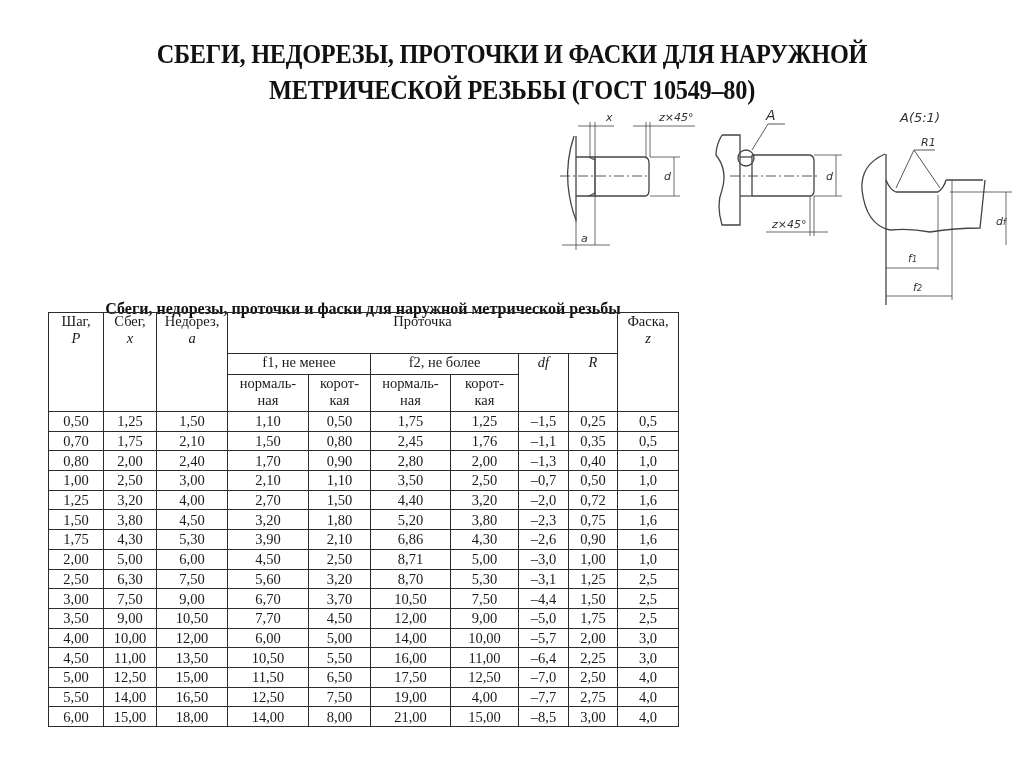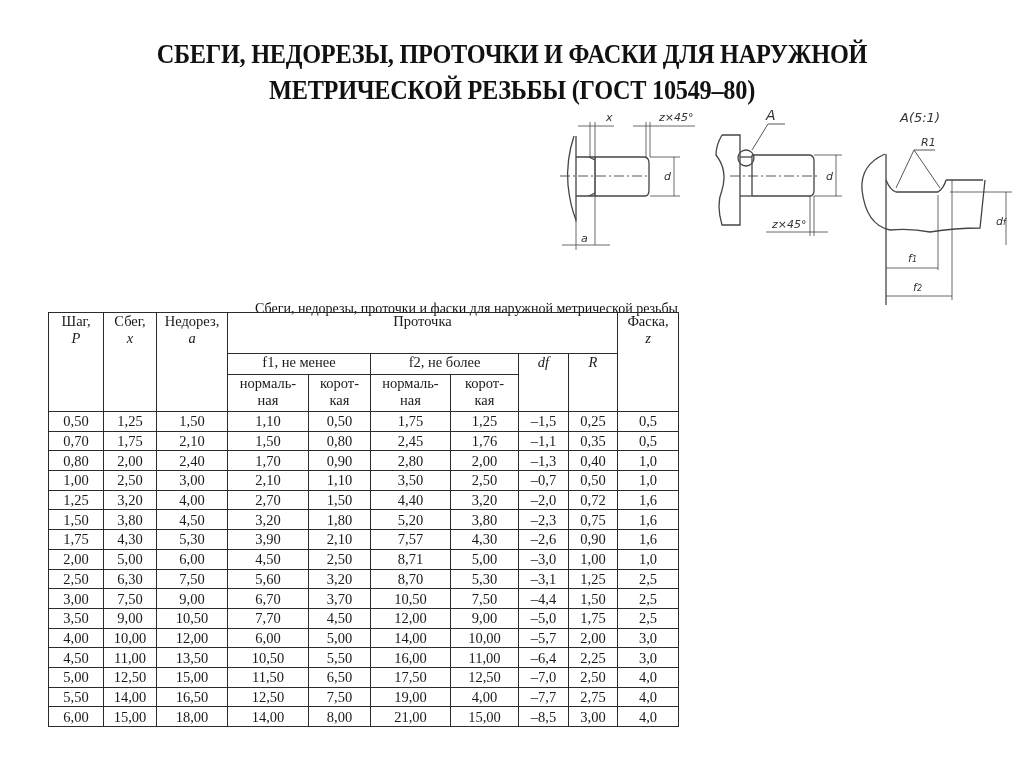--- a/index.html
+++ b/index.html
@@ -1,18 +1,18 @@
 <!DOCTYPE html>
 <html><head>
 <meta charset="utf-8">
 <style>
   html, body { margin: 0; padding: 0; background: #ffffff; }
   body { width: 1024px; height: 767px; position: relative; overflow: hidden; font-family: "Liberation Serif", "DejaVu Serif", serif; color: #111; }
   .title { position: absolute; left: 0; top: 36px; width: 1024px; text-align: center; font-family: "Liberation Serif", serif; font-weight: bold; font-size: 27px; line-height: 36px; letter-spacing: -0.3px; transform: scaleX(0.9); transform-origin: center; }
-  .caption { position: absolute; left: 48px; top: 300px; width: 630px; text-align: right; font-weight: normal; font-size: 14px; line-height: 18px; }
+  .caption { position: absolute; left: 48px; top: 300px; width: 630px; text-align: center; font-weight: bold; font-size: 16px; line-height: 18px; }
   table.gost { position: absolute; left: 48px; top: 312px; border-collapse: collapse; font-family: "Liberation Serif", serif; font-size: 14.5px; color: #1a1a1a; }
   table.gost td, table.gost th { border: 1px solid #2b2b2b; padding: 0; text-align: center; font-weight: normal; }
   table.gost th { vertical-align: top; line-height: 17px; }
   table.gost tbody td { height: 18.7px; line-height: 18px; }
   .hdr-top th { height: 40px; }
   .hdr-mid th { height: 20px; line-height: 19px; }
   .hdr-low th { height: 36px; }
   .it { font-style: italic; }
   .drawings { position: absolute; left: 550px; top: 100px; width: 470px; height: 215px; }
   .drawings svg { width: 470px; height: 215px; }
@@ -230,21 +230,21 @@
         <td>–2,3</td>
         <td>0,75</td>
         <td>1,6</td>
       </tr>
       <tr>
         <td>1,75</td>
         <td>4,30</td>
         <td>5,30</td>
         <td>3,90</td>
         <td>2,10</td>
-        <td>7,57</td>
+        <td>6,86</td>
         <td>4,30</td>
         <td>–2,6</td>
         <td>0,90</td>
         <td>1,6</td>
       </tr>
       <tr>
         <td>2,00</td>
         <td>5,00</td>
         <td>6,00</td>
         <td>4,50</td>

